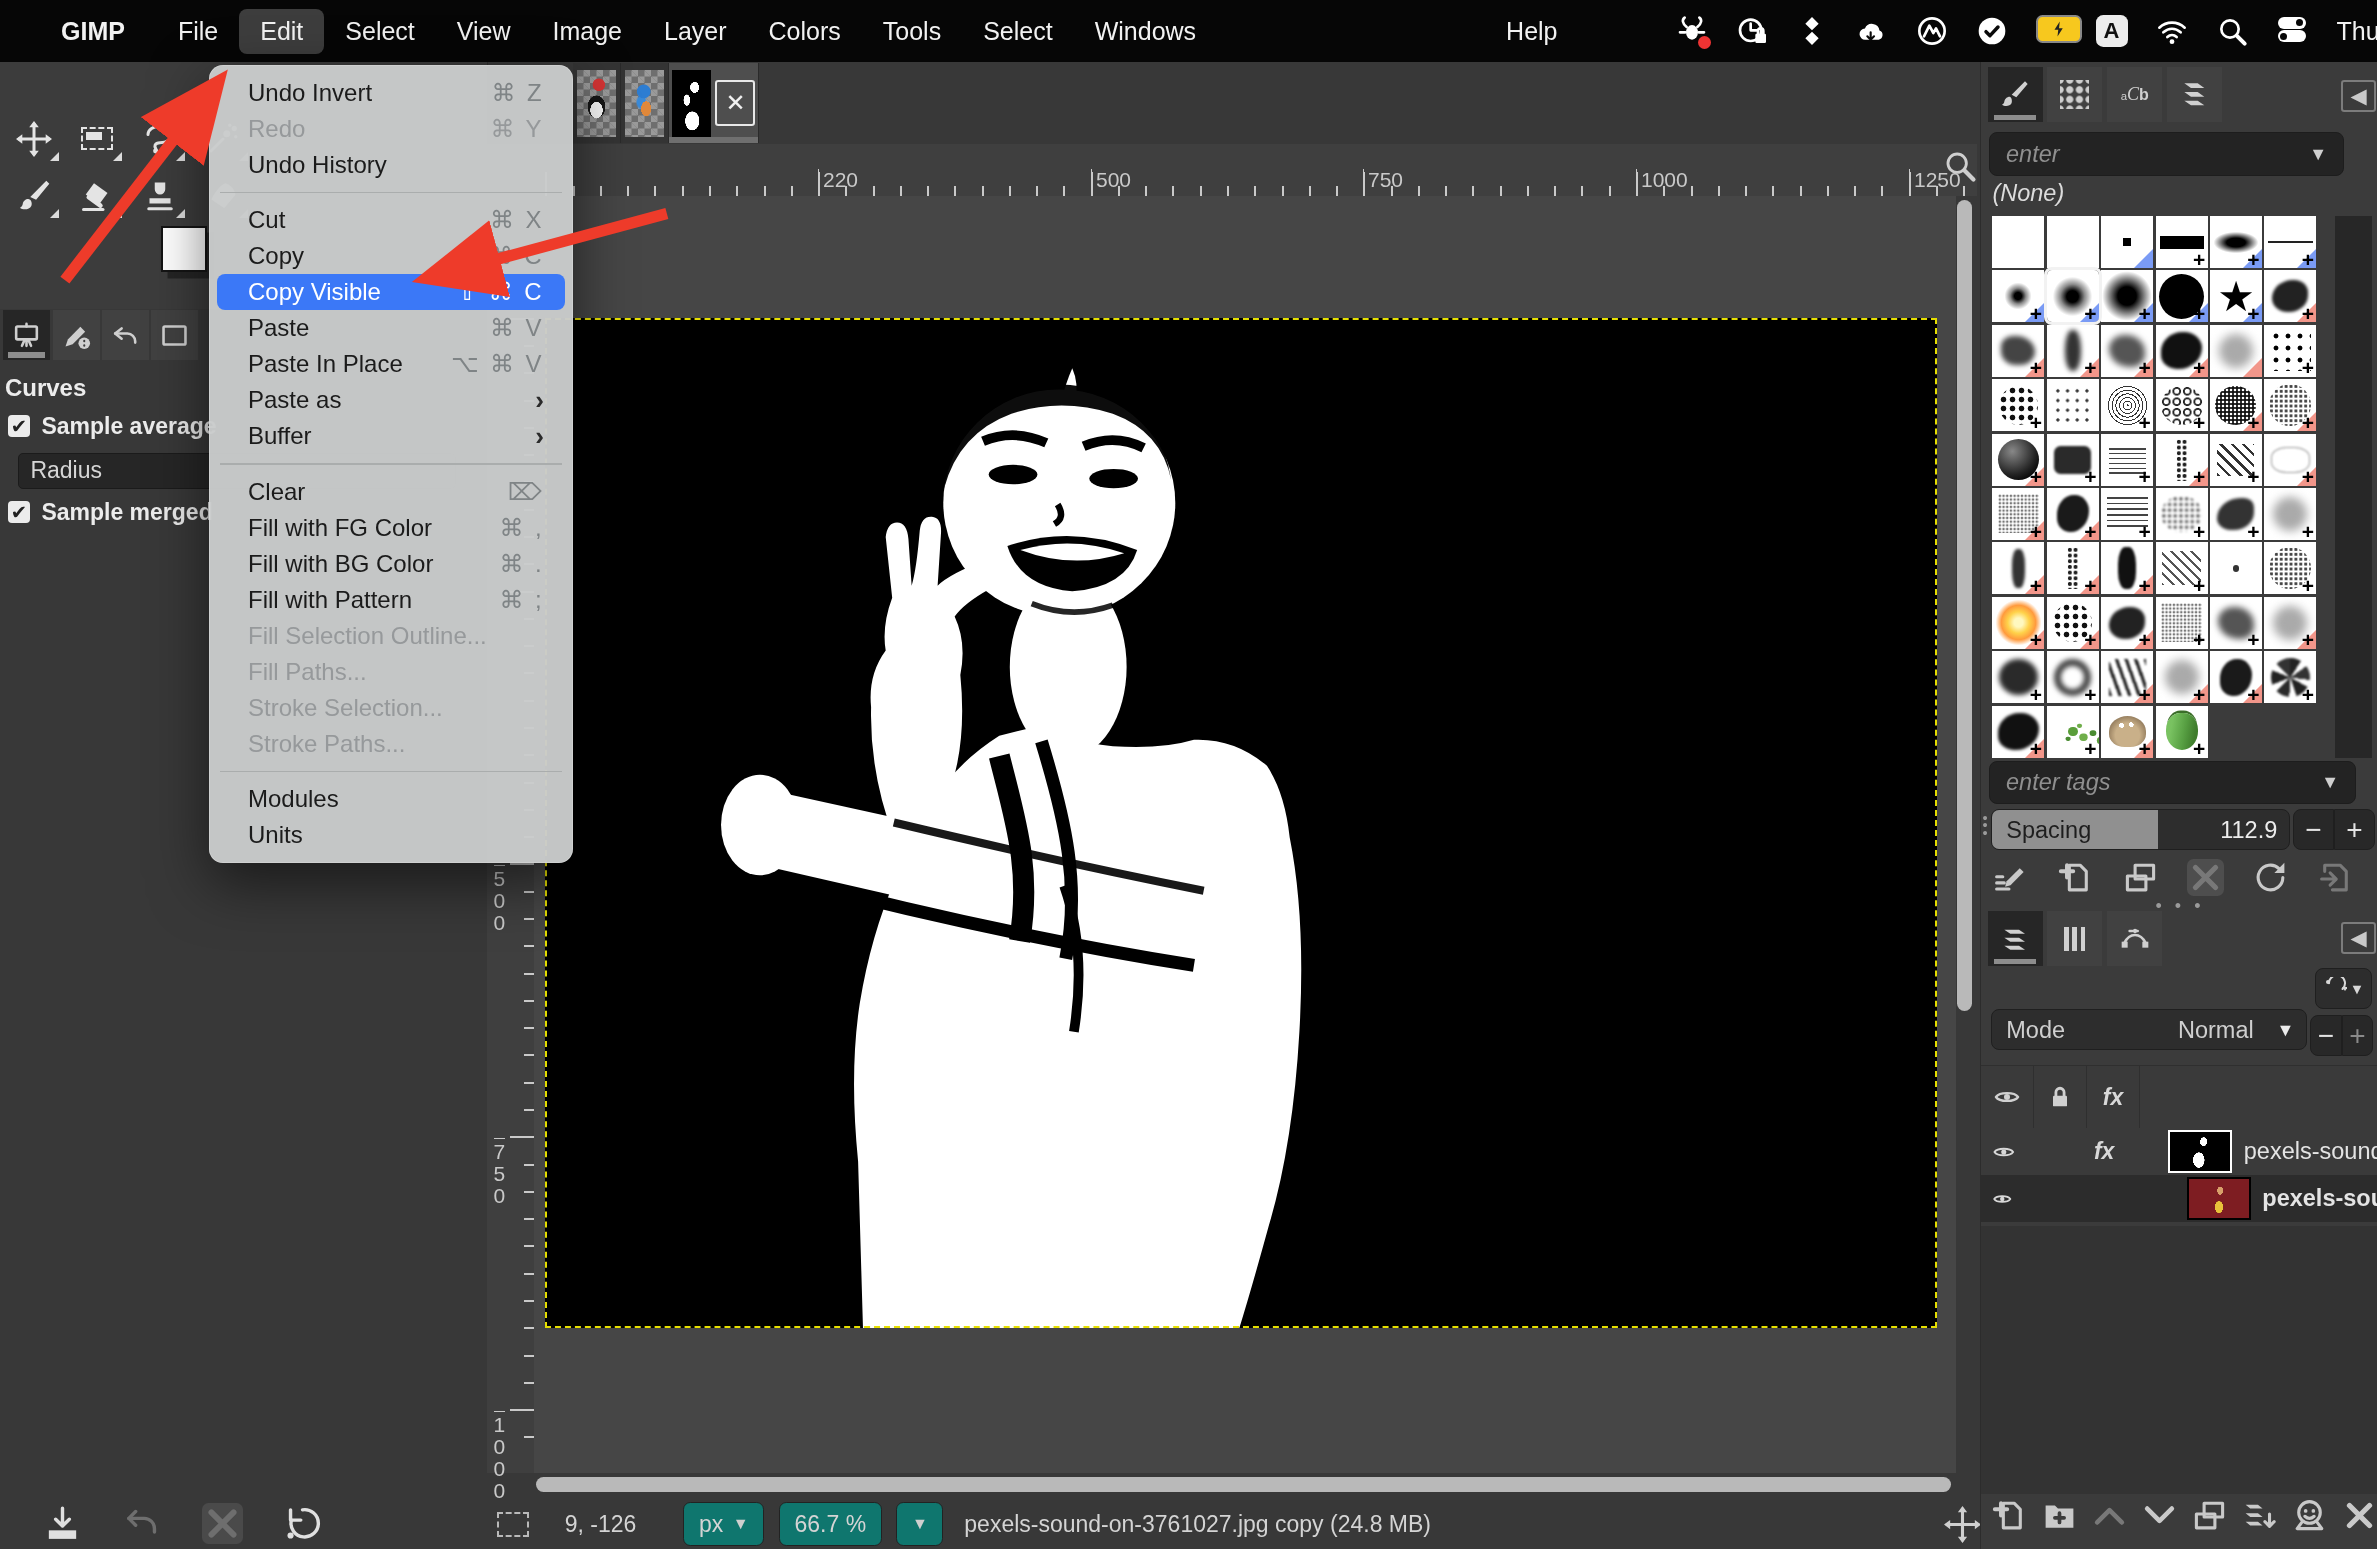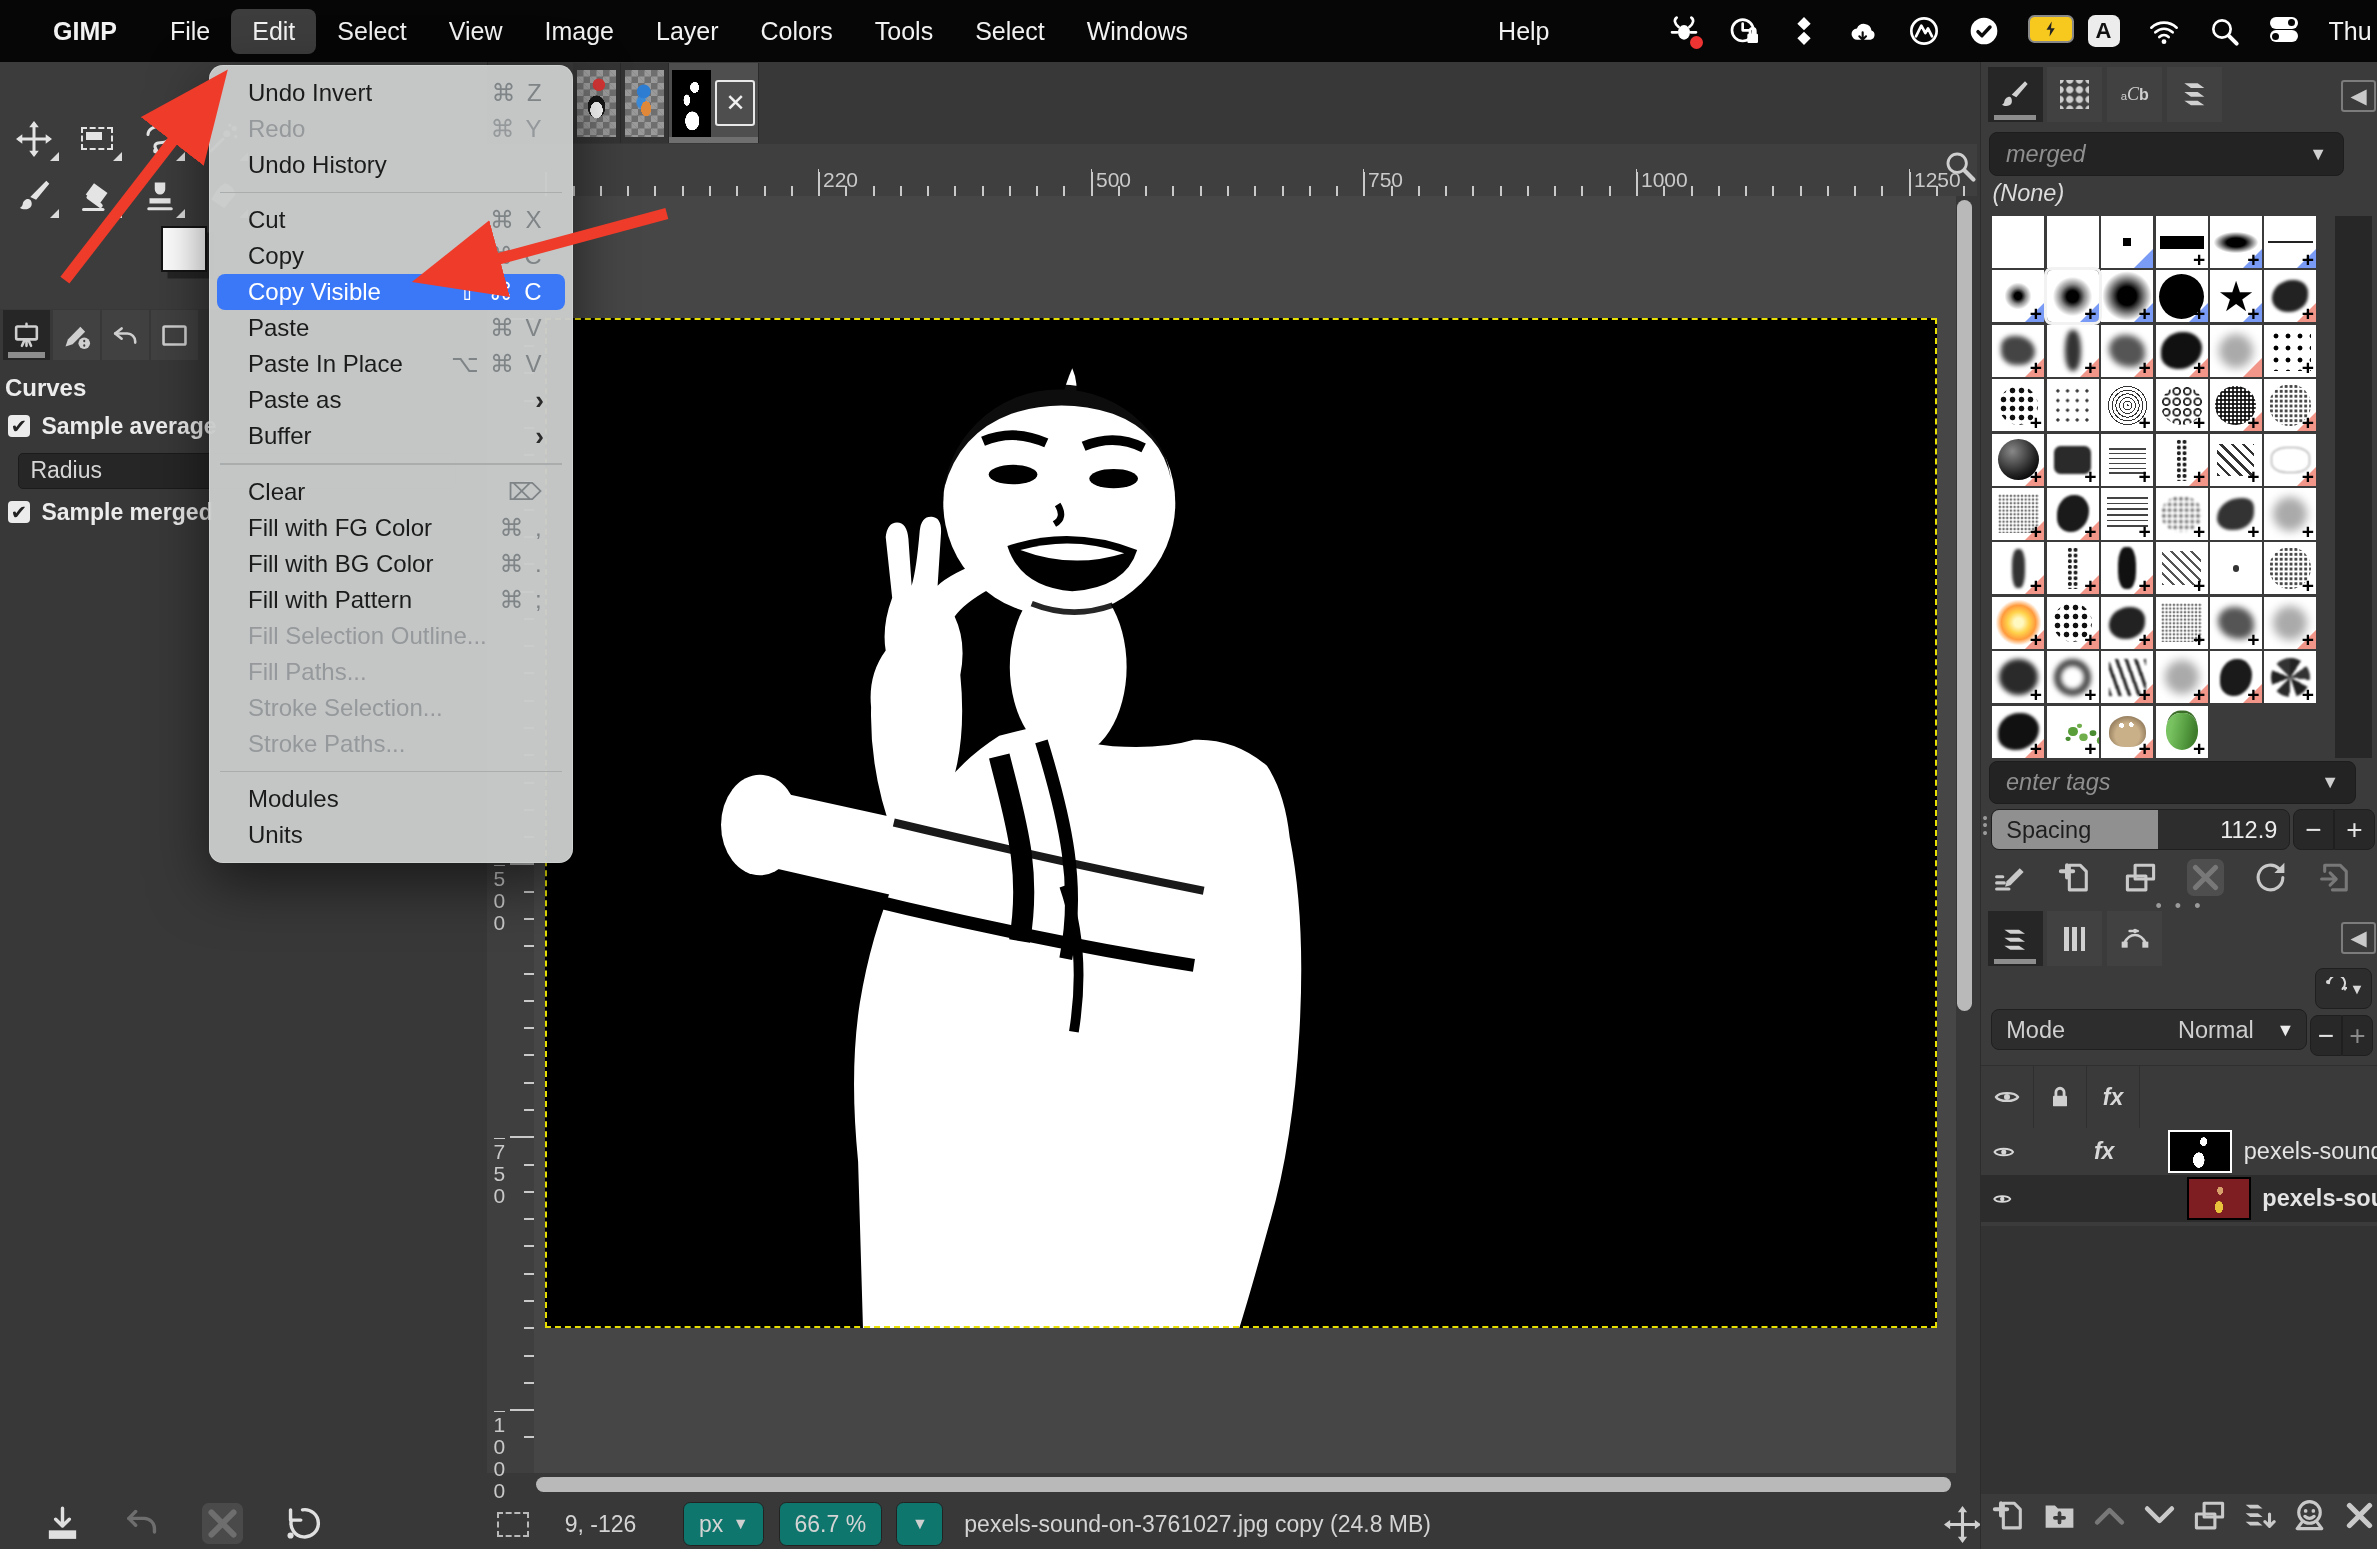--- a/index.html
+++ b/index.html
@@ -4,21 +4,21 @@
 <style>
   html,body{margin:0;padding:0;background:#000;}
   #root{position:relative;width:2377px;height:1550px;background:#383838;overflow:hidden;
         font-family:"Liberation Sans","DejaVu Sans",sans-serif;color:#d8d8d8;}
   .icon svg{display:block;}
 
   
   #menubar{position:absolute;left:0;top:0;width:2377px;height:62px;background:#060606;
            display:flex;align-items:center;color:#f2f2f2;font-size:25px;}
   #apple{width:32px;height:32px;margin-left:31px;color:#fff;}
-  #appname{font-weight:bold;margin-left:22px;}
+  #appname{font-weight:bold;margin-left:30px;}
   #menus{display:flex;margin-left:32px;}
   .mb-item{padding:8px 21px;border-radius:8px;}
   .mb-item.active{background:#3d3d3d;}
   #help-item{margin-left:268px;padding:8px 21px;}
   #mb-icons{display:flex;align-items:center;gap:28px;margin-left:97px;}
   #mb-icons .icon{width:32px;height:32px;color:#fff;position:relative;}
   .badge-dot{position:absolute;right:-3.2px;bottom:-1.6px;width:13px;height:13px;border-radius:50%;background:#e33;}
   .batt{display:inline-flex;align-items:center;justify-content:center;width:42px;height:24px;
         background:#f7c81e;border:2.4px solid #888;border-radius:6.5px;color:#222;}
   .batt svg{width:18px;height:18px;}
@@ -658,21 +658,21 @@
         </div>
         <div class="rp-tab">
           <svg viewBox="0 0 24 24" width="100%" height="100%" fill="none" stroke="currentColor" stroke-width="2" stroke-linecap="round" stroke-linejoin="round">
             <path fill="currentColor" stroke="none" d="M4 4h10l5 3.5H9zM4 10.5h10l5 3.5H9zM4 17h10l5 3.5H9z"></path>
           </svg>
         </div>
       </div>
     <span class="rp panel-menu" style="left:360px;top:18px;">◀</span>
 
     <div class="rp dark-input" style="left:8px;top:70px;width:321px;height:42px;">
-      <span>merged</span>
+      <span>enter</span>
       <span class="dd">▼</span>
     </div>
     <span class="rp icon" id="palette-icon" style="left:360px;top:75px;"></span>
     <div class="rp" id="none-label" style="left:11.4px;top:118px;">(None)</div>
 
     <div class="rp" id="brush-grid" style="left:11.4px;top:154px;">
         <div class="bcell bs-blank">
           <div class="bshape"></div>
         </div>
         <div class="bcell bs-blank">

